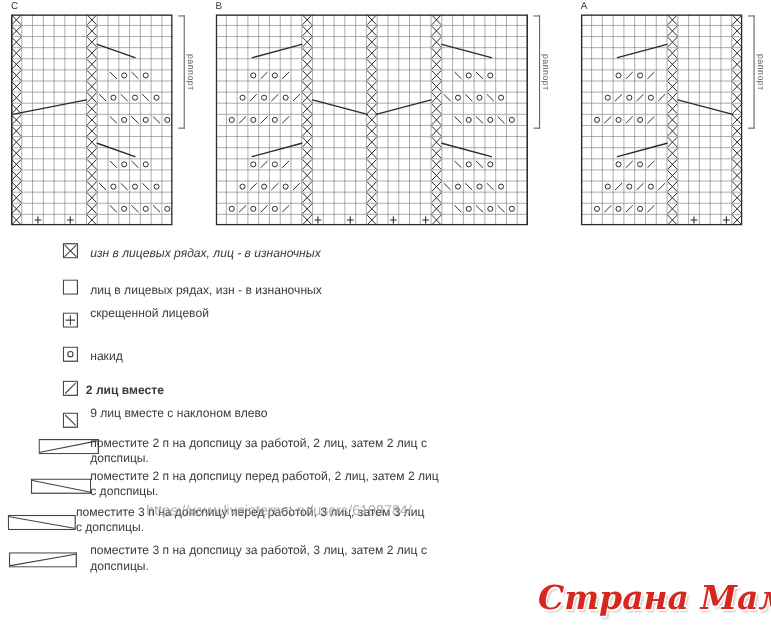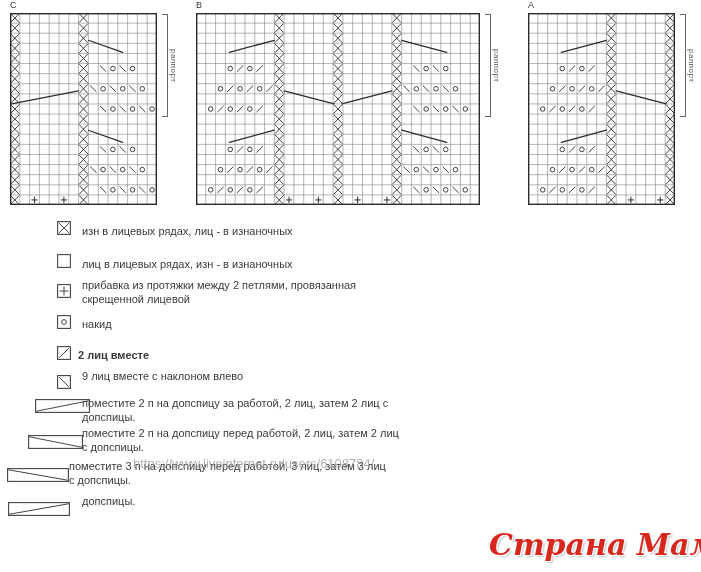--- a/index.html
+++ b/index.html
@@ -577,36 +577,35 @@
         <rect x="0.7" y="0.7" width="145.6" height="190.6" fill="none" stroke="#2b2b2b" stroke-width="1.4"></rect>
       </svg>
     </div>
 
   <div id="legend">
       <span class="legend-sym" style="left: 57px; top: 221px;"><svg width="14" height="14" viewBox="0 0 14 14">
           <rect x="0.6" y="0.6" width="12.8" height="12.8" fill="#ffffff" stroke="#444444" stroke-width="1.1"></rect>
           <line x1="2" y1="2" x2="12" y2="12" stroke="#444444" stroke-width="1" stroke-linecap="round"></line>
           <line x1="12" y1="2" x2="2" y2="12" stroke="#444444" stroke-width="1" stroke-linecap="round"></line>
         </svg></span>
-      <div class="legend-text" style="left: 82px; top: 224px;">
+      <div class="legend-text" style="left: 82px; top: 224px; font-style: italic;">
         <div>изн в лицевых рядах, лиц - в изнаночных</div>
       </div>
       <span class="legend-sym" style="left: 57px; top: 254px;"><svg width="14" height="14" viewBox="0 0 14 14">
           <rect x="0.6" y="0.6" width="12.8" height="12.8" fill="#ffffff" stroke="#444444" stroke-width="1.1"></rect>
         </svg></span>
       <div class="legend-text" style="left: 82px; top: 257px;">
         <div>лиц в лицевых рядах, изн - в изнаночных</div>
       </div>
       <span class="legend-sym" style="left: 57px; top: 284px;"><svg width="14" height="14" viewBox="0 0 14 14">
           <rect x="0.6" y="0.6" width="12.8" height="12.8" fill="#ffffff" stroke="#444444" stroke-width="1.1"></rect>
           <line x1="3" y1="7" x2="11" y2="7" stroke="#444444" stroke-width="1" stroke-linecap="round"></line>
           <line x1="7" y1="3" x2="7" y2="11" stroke="#444444" stroke-width="1" stroke-linecap="round"></line>
         </svg></span>
       <div class="legend-text" style="left: 82px; top: 278px;">
-        <div>прибавка из протяжки между 2 петлями, провязанная</div>
         <div>скрещенной лицевой</div>
       </div>
       <span class="legend-sym" style="left: 57px; top: 315px;"><svg width="14" height="14" viewBox="0 0 14 14">
           <rect x="0.6" y="0.6" width="12.8" height="12.8" fill="#ffffff" stroke="#444444" stroke-width="1.1"></rect>
           <circle cx="7" cy="7" r="2.4" fill="none" stroke="#444444" stroke-width="1"></circle>
         </svg></span>
       <div class="legend-text" style="left: 82px; top: 317px; text-align: right;">
         <div>накид</div>
       </div>
       <span class="legend-sym" style="left: 57px; top: 346px;"><svg width="14" height="14" viewBox="0 0 14 14">
@@ -645,20 +644,21 @@
         </svg></span>
       <div class="legend-text" style="left: 69px; top: 459px;">
         <div>поместите 3 п на допспицу перед работой, 3 лиц, затем 3 лиц</div>
         <div>с допспицы.</div>
       </div>
       <span class="legend-sym" style="left: 8px; top: 502px;"><svg width="62" height="14" viewBox="0 0 62 14">
           <rect x="0.6" y="0.6" width="60.8" height="12.8" fill="#ffffff" stroke="#444444" stroke-width="1.1"></rect>
           <line x1="1.5" y1="12.2" x2="60.5" y2="1.8" stroke="#444444" stroke-width="1" stroke-linecap="round"></line>
         </svg></span>
       <div class="legend-text" style="left: 82px; top: 494px;">
+        <div>поместите 3 п на допспицу за работой, 3 лиц, затем 2 лиц с</div>
         <div>допспицы.</div>
       </div>
     </div>
 
   <div id="url-watermark">https://www.liveinternet.ru/users/6108784/</div>
   <div id="site-watermark">Страна Мам . ру</div>
 <div class="bracket" style="left: 162px; top: 14.0105px; height: 103.074px;"></div>
     <div class="raport" style="left: 169px; top: 14.0105px; height: 103.074px;">раппорт</div>
     <div class="bracket" style="left: 485px; top: 14.0105px; height: 103.074px;"></div>
     <div class="raport" style="left: 492px; top: 14.0105px; height: 103.074px;">раппорт</div>

